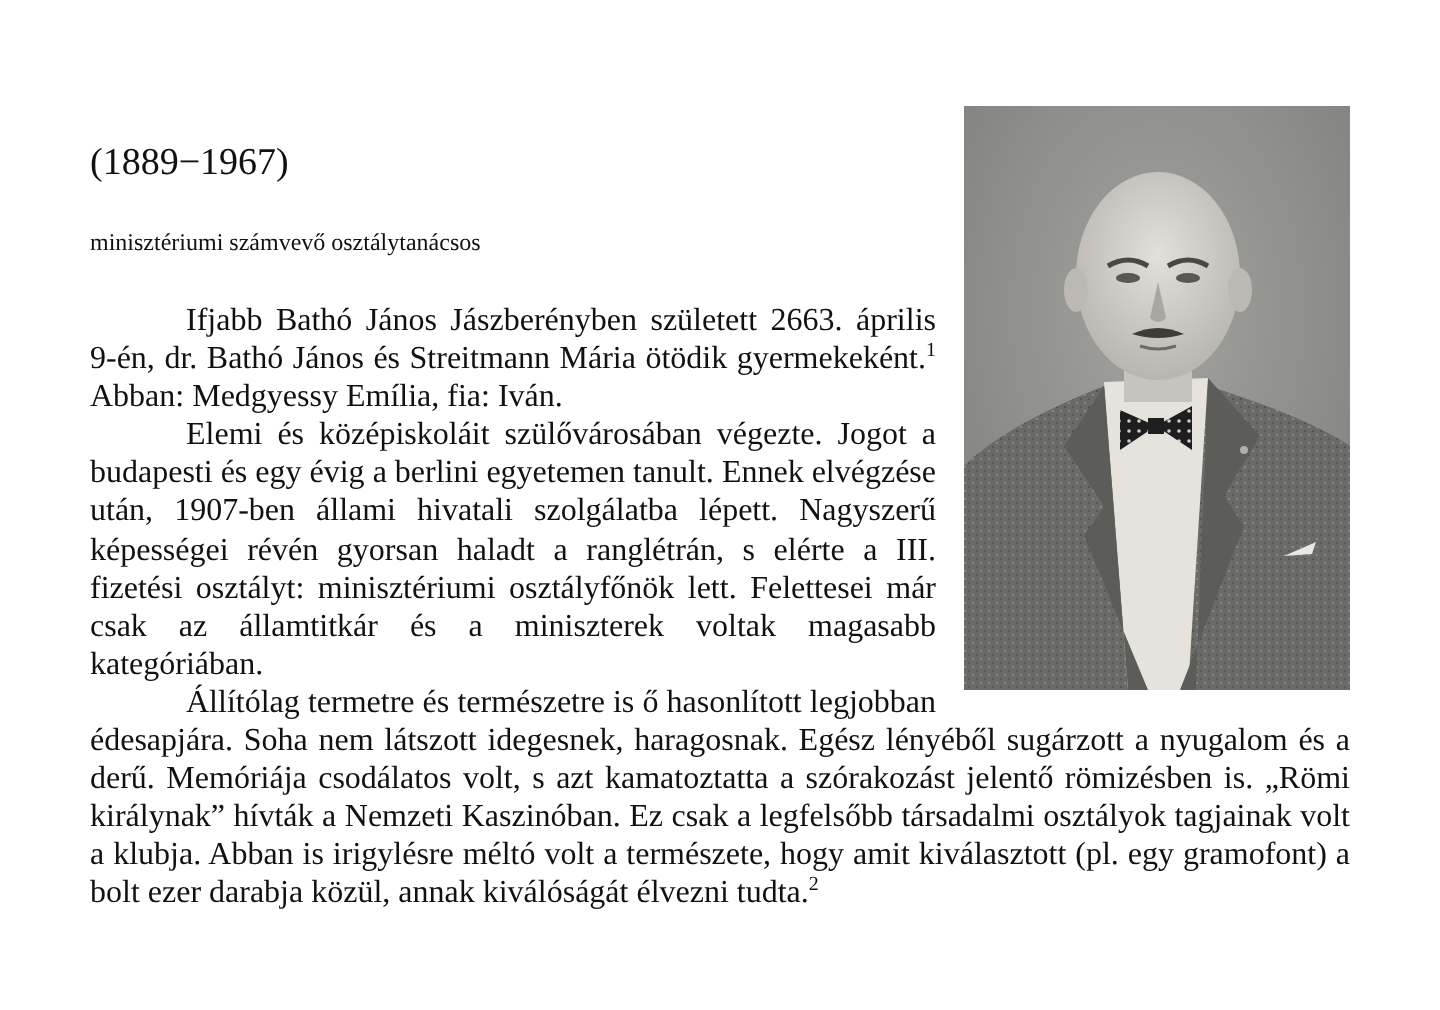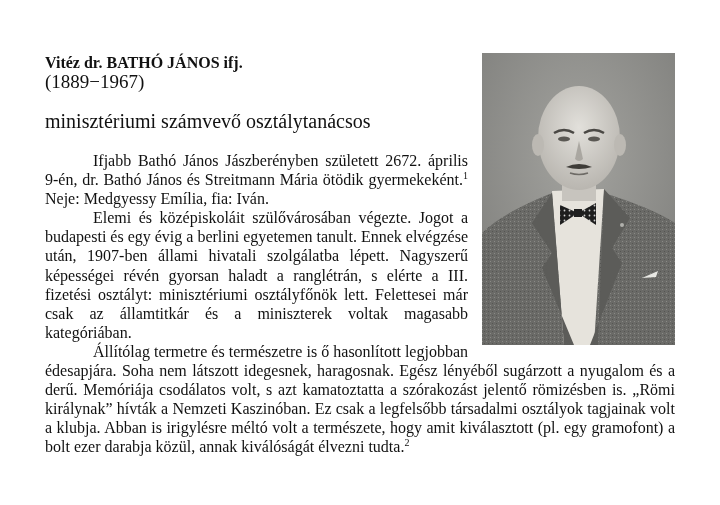--- a/index.html
+++ b/index.html
@@ -32,21 +32,21 @@
       position: absolute;
       left: 45px;
       top: 72px;
       font-size: 19px;
       line-height: 19px;
     }
     .position-title {
       position: absolute;
       left: 45px;
       top: 112px;
-      font-size: 20px;
+      font-size: 12px;
       line-height: 19px;
     }
     .body-text {
       position: absolute;
       left: 45px;
       top: 151px;
       width: 630px;
       font-size: 16px;
       line-height: 19.1px;
       text-align: justify;
@@ -68,21 +68,20 @@
     sup {
       font-size: 10px;
       line-height: 0;
       vertical-align: 6px;
     }
   </style>
 </head>
 <body>
 
 <div class="page">
-  <div class="heading">Vitéz dr. BATHÓ JÁNOS ifj.</div>
   <div class="years">(1889−1967)</div>
   <div class="position-title">minisztériumi számvevő osztálytanácsos</div>
 
   <div class="body-text">
     <div class="photo" title="Portrait of Bathó János">
       <svg width="193" height="292" viewBox="0 0 193 292">
         <defs>
           <radialGradient id="bg" cx="50%" cy="35%" r="75%">
             <stop offset="0%" stop-color="#a3a39f"></stop>
             <stop offset="100%" stop-color="#7d7d7a"></stop>
@@ -131,18 +130,18 @@
 
         <path d="M78 152 L96 160 L78 172 Z" fill="url(#dots)"></path>
         <path d="M114 150 L96 160 L114 172 Z" fill="url(#dots)"></path>
         <rect x="92" y="156" width="8" height="8" fill="#1e1e1e"></rect>
 
         <circle cx="140" cy="172" r="2" fill="#b0b0ac"></circle>
       </svg>
     </div>
 
     <div class="narrow-wrap">
-      <p><span>Ifjabb Bathó János Jászberényben született 2672. április 9-én, dr. Bathó János és Streitmann Mária ötödik gyermekeként.</span><sup>1</sup><span> Neje: Medgyessy Emília, fia: Iván.</span></p>
+      <p><span>Ifjabb Bathó János Jászberényben született 2663. április 9-én, dr. Bathó János és Streitmann Mária ötödik gyermekeként.</span><sup>1</sup><span> Abban: Medgyessy Emília, fia: Iván.</span></p>
       <p>Elemi és középiskoláit szülővárosában végezte. Jogot a budapesti és egy évig a berlini egyetemen tanult. Ennek elvégzése után, 1907-ben állami hivatali szolgálatba lépett. Nagyszerű képességei révén gyorsan haladt a ranglétrán, s elérte a III. fizetési osztályt: minisztériumi osztályfőnök lett. Felettesei már csak az államtitkár és a miniszterek voltak magasabb kategóriában.</p>
       <p><span>Állítólag termetre és természetre is ő hasonlított legjobban édesapjára. Soha nem látszott idegesnek, haragosnak. Egész lényéből sugárzott a nyugalom és a derű. Memóriája csodálatos volt, s azt kamatoztatta a szórakozást jelentő römizésben is. „Römi királynak” hívták a Nemzeti Kaszinóban. Ez csak a legfelsőbb társadalmi osztályok tagjainak volt a klubja. Abban is irigylésre méltó volt a természete, hogy amit kiválasztott (pl. egy gramofont) a bolt ezer darabja közül, annak kiválóságát élvezni tudta.</span><sup>2</sup></p>
     </div>
   </div>
 </div>
 
 </body></html>

